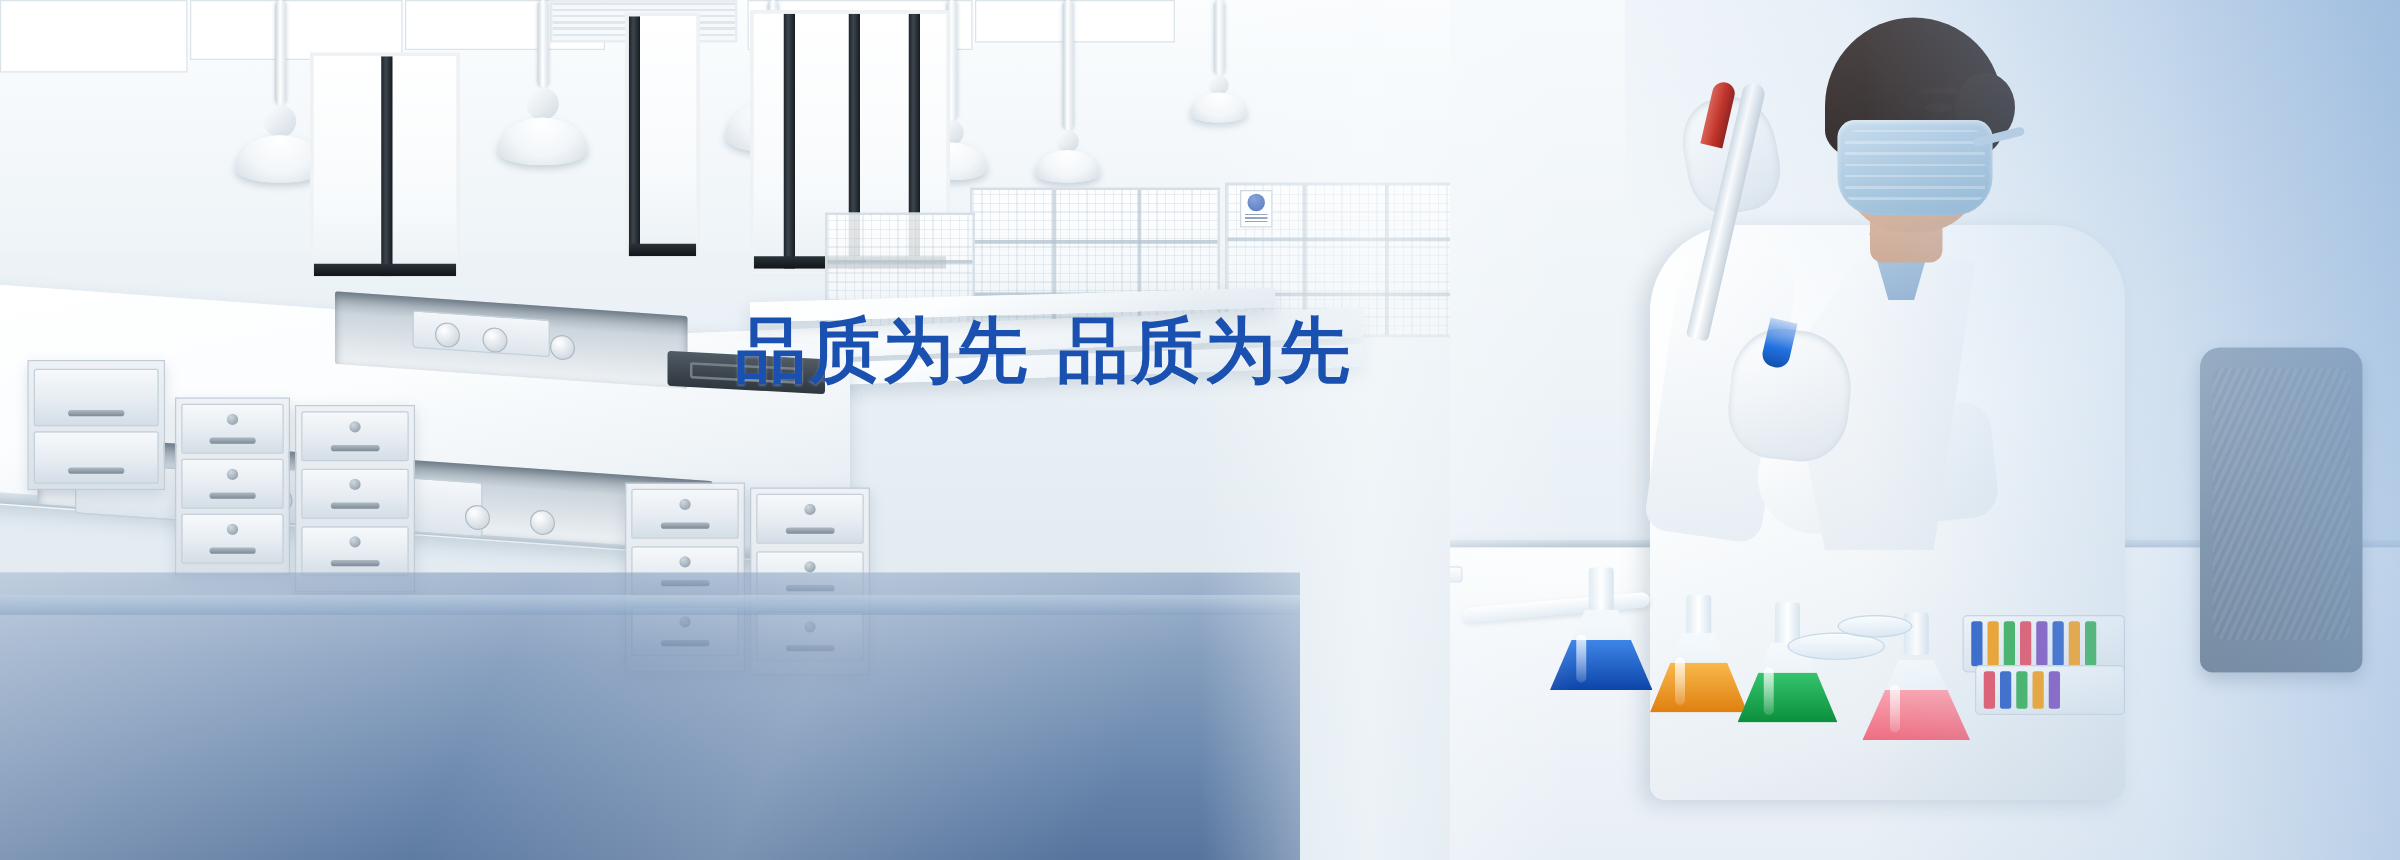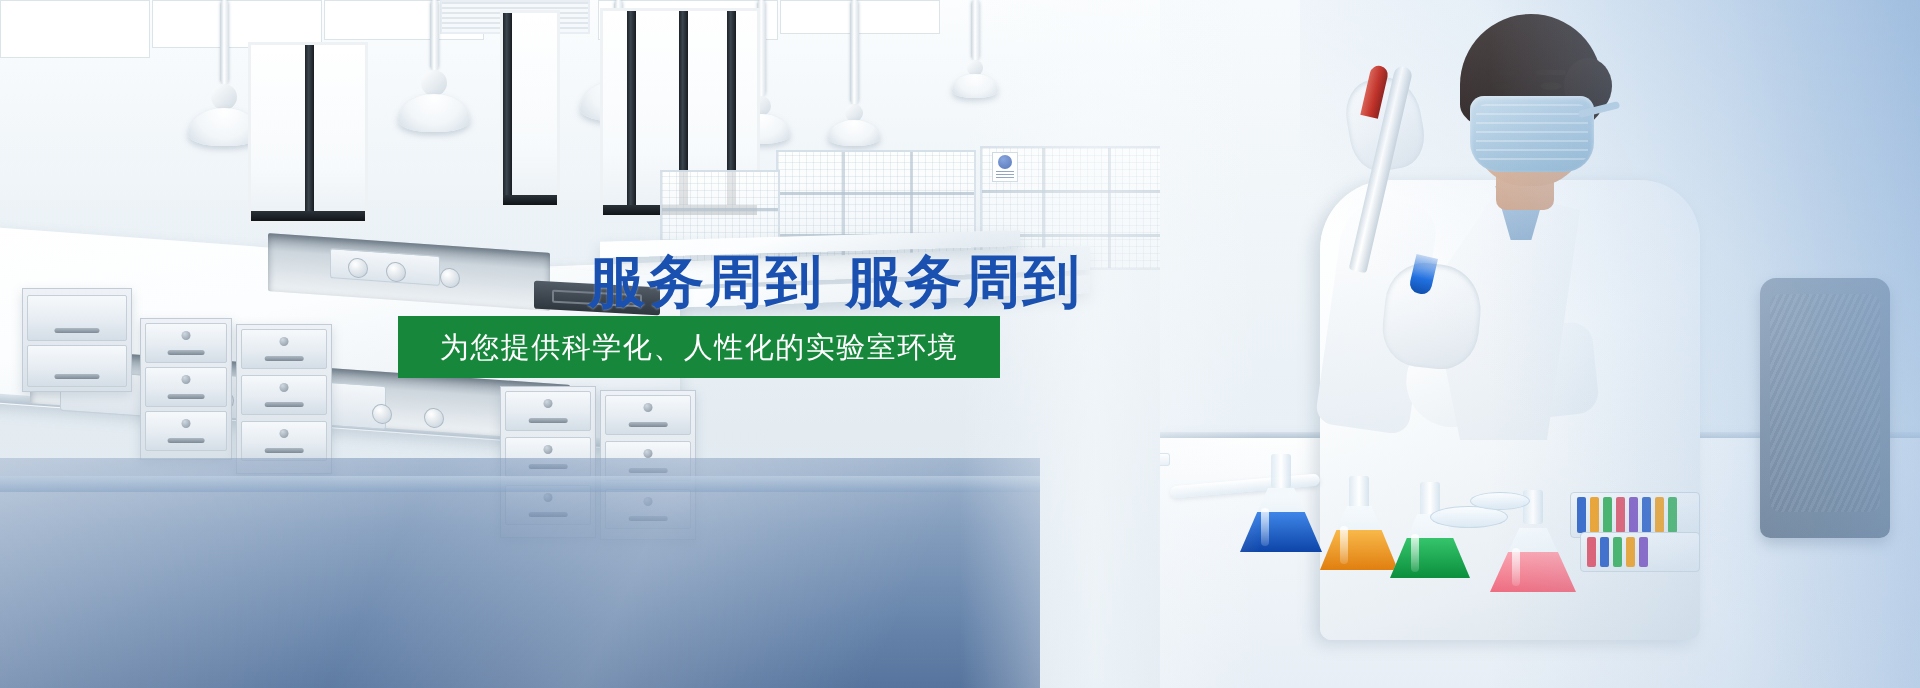--- a/index.html
+++ b/index.html
@@ -691,20 +691,17 @@
 
       <div class="rs-bluewash"></div>
     </div>
 
     <div class="seam"></div>
     <div class="blue-corner"></div>
   </div>
 
   <div class="copy">
 
-    <div class="headline">服务周到 服务周到</div>
-
-    <div class="subbar">
-      <span class="subbar-text">为您提供科学化、人性化的实验室环境</span>
-    </div>
+    <div class="headline">品质为先 品质为先</div>
+
   </div>
 
 </div>
 
 </body></html>

